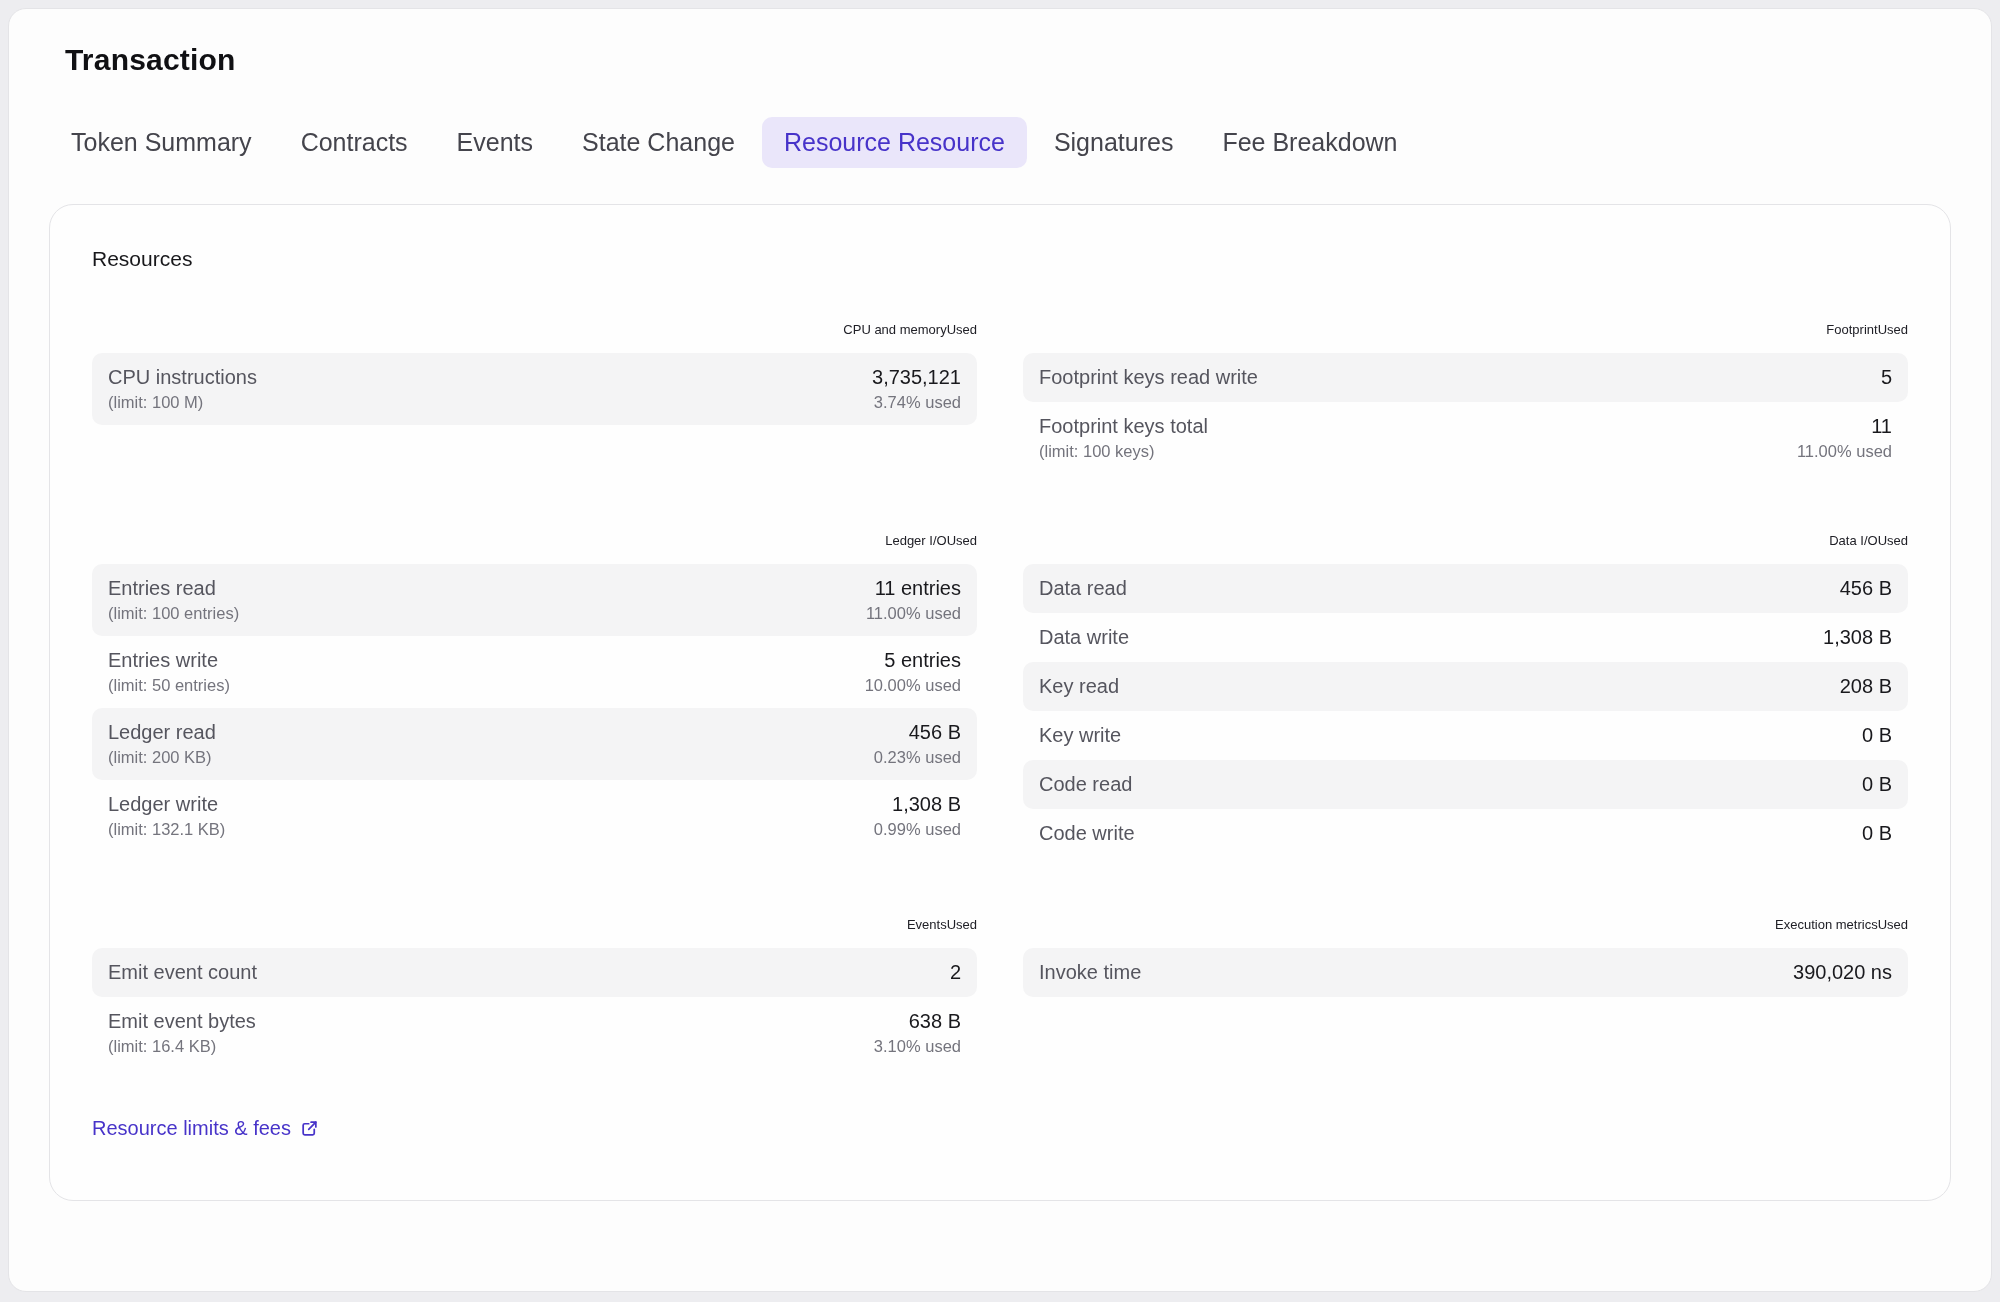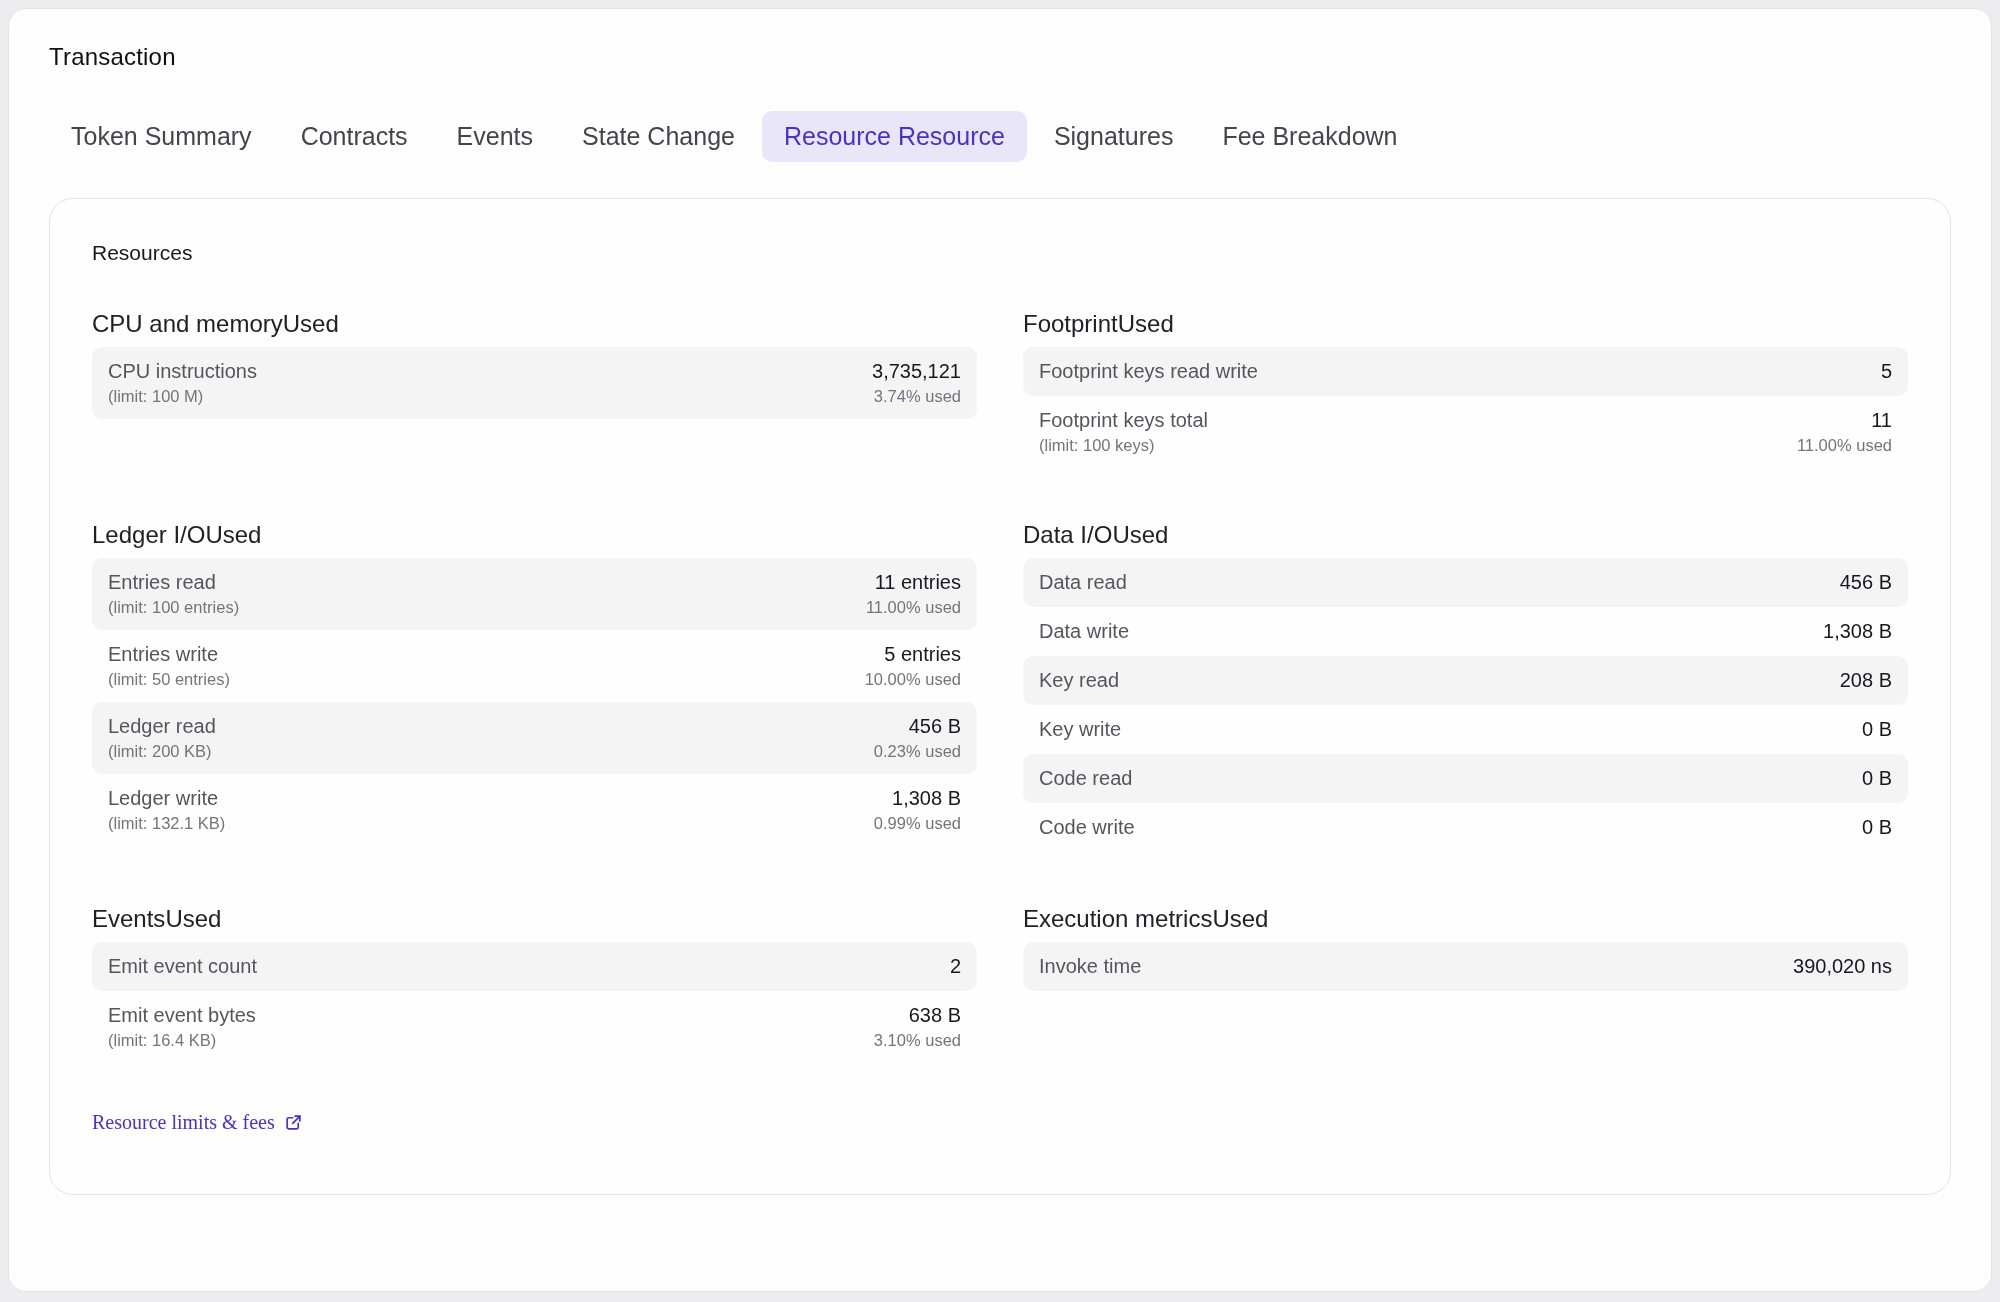--- a/index.html
+++ b/index.html
@@ -12,23 +12,23 @@
   }
   .outer {
     margin: 8px;
     background: #fdfdfd;
     border: 1px solid #e4e4e7;
     border-radius: 18px;
     min-height: 1284px;
     padding: 34px 40px 40px;
   }
   .title {
-    font-size: 24px;
-    font-weight: 400;
-    margin: 0 0 40px;
+    font-size: 30px;
+    font-weight: 700;
+    margin: 0 16px 40px;
     color: #101013;
     letter-spacing: 0.2px;
   }
   .tabs { display: flex; gap: 5px; margin-bottom: 36px; align-items: center; }
   .tab {
     font-size: 25px;
     color: #44444c;
     background: transparent;
     border: none;
     padding: 11px 22px;
@@ -46,40 +46,40 @@
   }
   .card-heading { font-size: 21px; font-weight: 400; margin: 0 0 46px; color: #18181b; }
   .grid {
     display: grid;
     grid-template-columns: 1fr 1fr;
     column-gap: 46px;
     row-gap: 54px;
   }
   .sec-head {
     display: flex;
-    justify-content: flex-start;
-    font-size: 24px;
+    justify-content: flex-end;
+    font-size: 13px;
     color: #202027;
     line-height: 26px;
     margin-bottom: 10px;
   }
   .row {
     display: flex;
     justify-content: space-between;
     align-items: center;
     padding: 11px 16px;
     border-radius: 10px;
   }
   .rows .row:nth-child(odd) { background: #f4f4f5; }
   .row-label   { font-size: 20px;   color: #55555e; line-height: 27px; }
   .row-sublabel{ font-size: 16.5px; color: #74747d; line-height: 23px; }
   .row-right   { text-align: right; }
   .row-value   { font-size: 20px;   color: #19191d; line-height: 27px; }
   .row-subvalue{ font-size: 16.5px; color: #74747d; line-height: 23px; }
-  .link-row { margin-top: 48px; font-family: Liberation Serif, serif; }
+  .link-row { margin-top: 48px; }
   .link {
     display: inline-flex;
     align-items: center;
     gap: 9px;
     color: #4733c9;
     font-size: 20px;
     text-decoration: none;
     cursor: pointer;
   }
   .link svg { width: 19px; height: 19px; display: block; }

